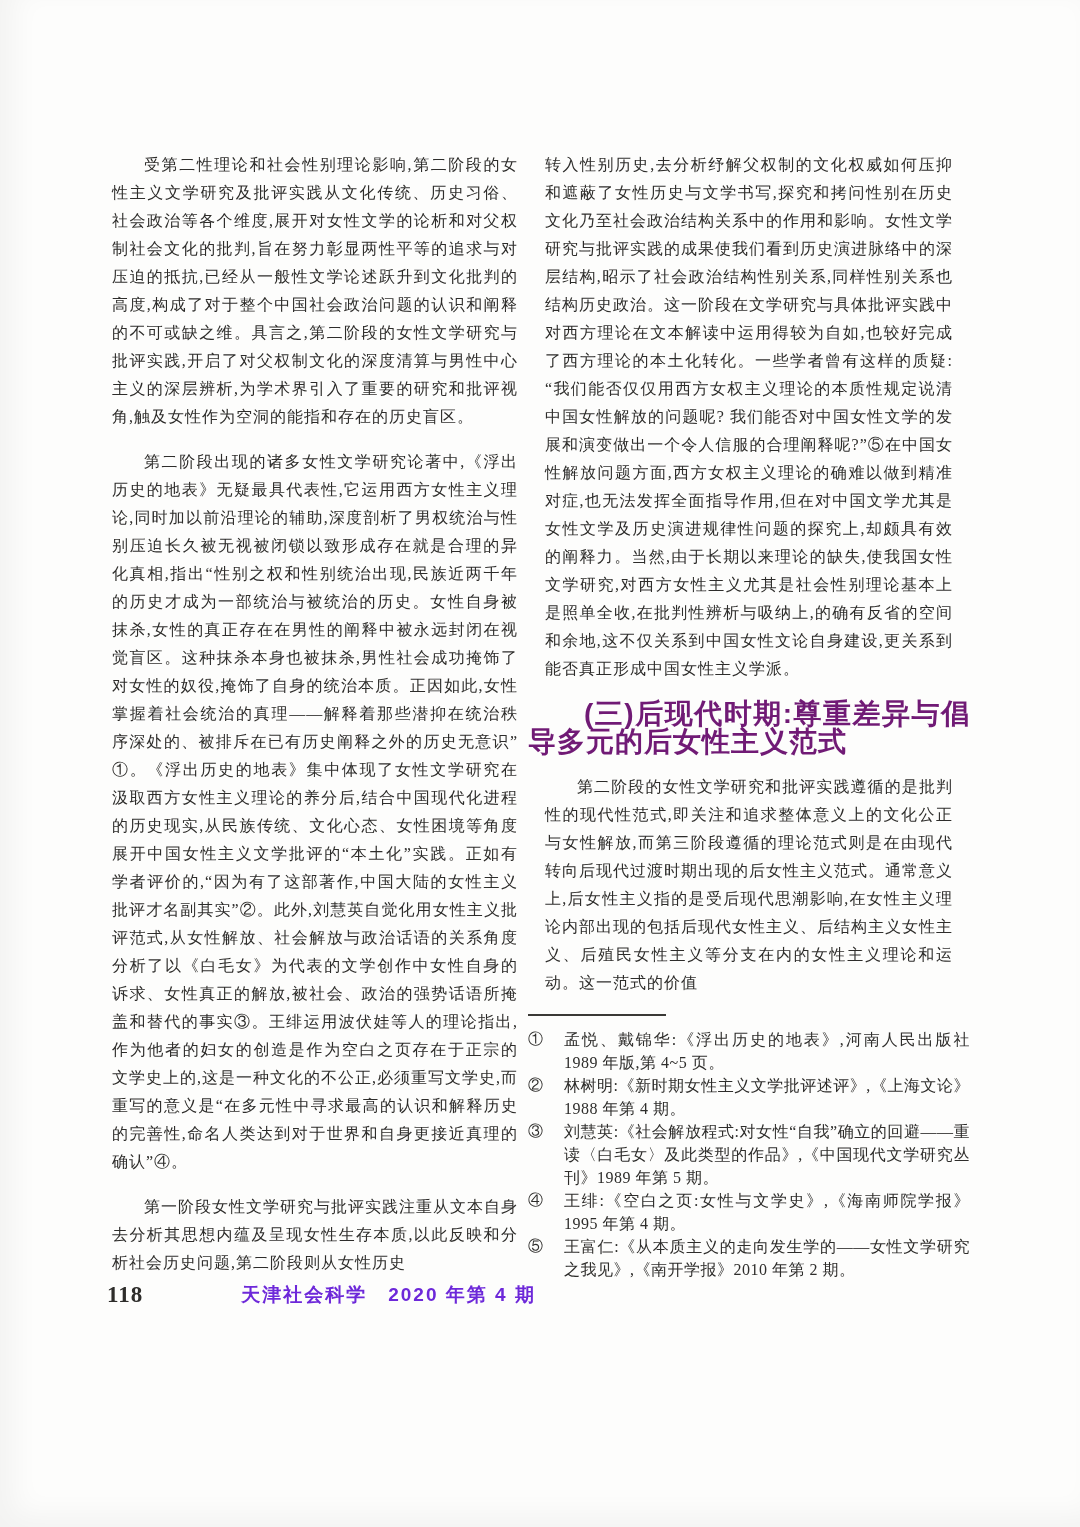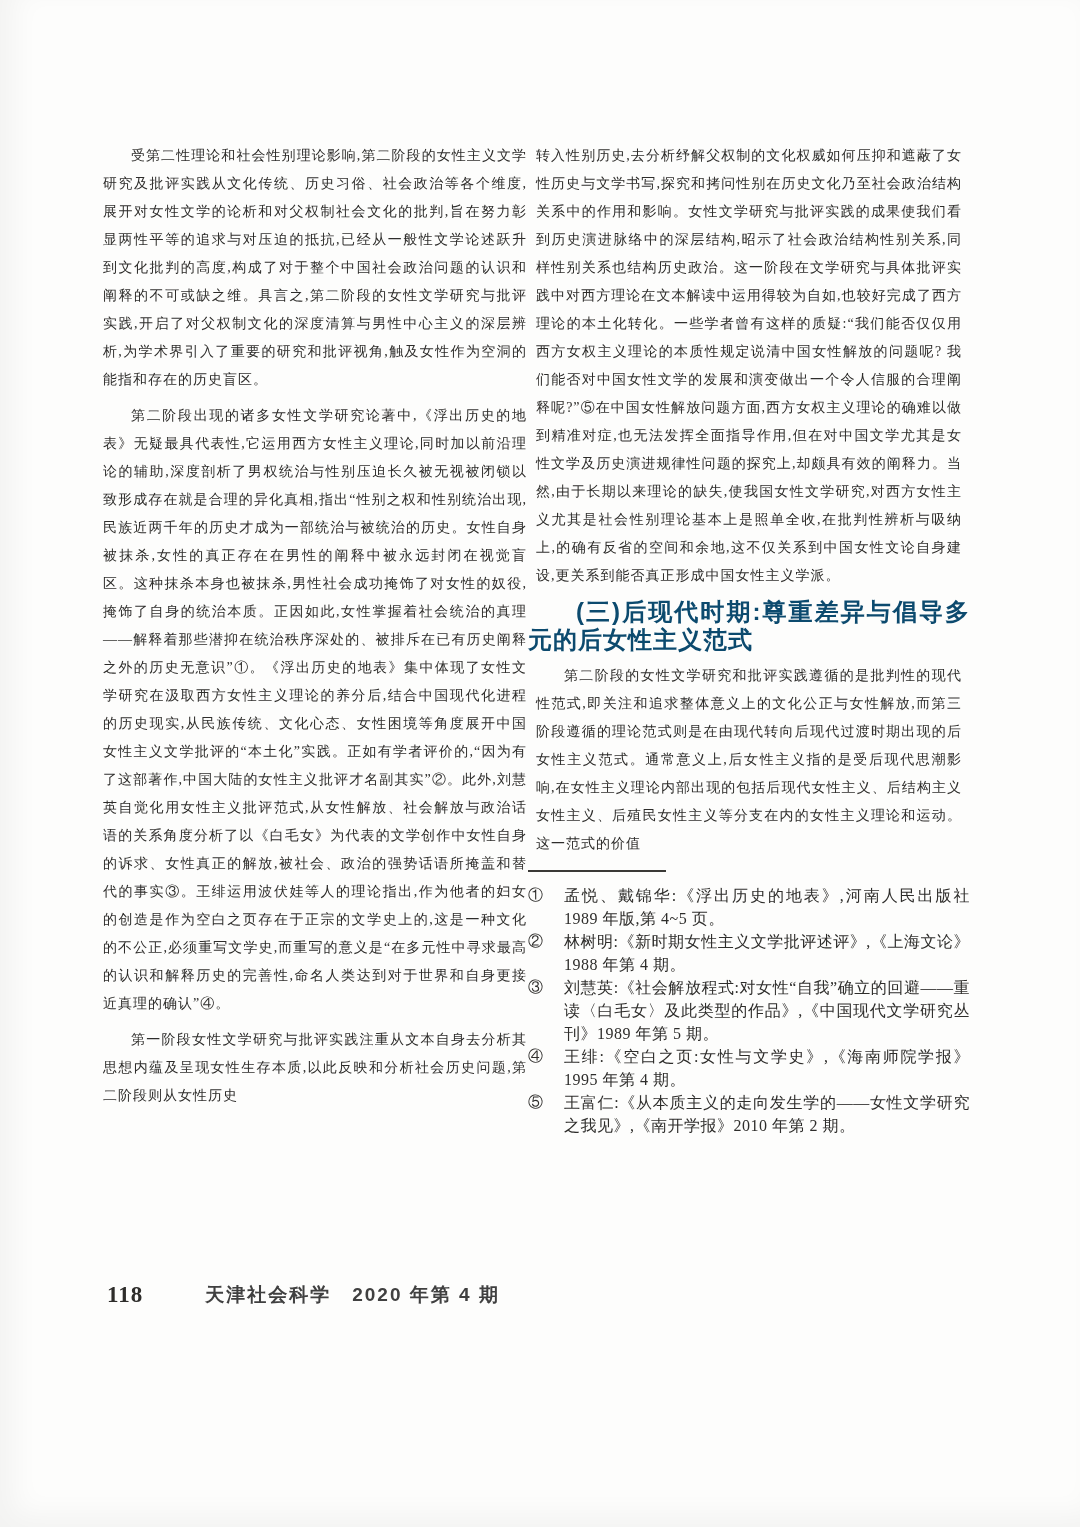--- a/index.html
+++ b/index.html
@@ -13,38 +13,38 @@
     font-family: "Liberation Serif", "DejaVu Serif", serif;
     color: #2e2d2b;
   }
   .column {
     position: absolute;
     top: 134px;
   }
   .column-left  { left: 95px;  width: 440px; }
   .column-right { left: 528px; width: 442px; }
   .para {
-    margin: 8px;
-    font-size: 14px;
+    margin: 17px;
+    font-size: 16px;
     line-height: 28px;
     letter-spacing: 1px;
     text-align: justify;
     text-justify: inter-ideograph;
   }
   .indent { text-indent: 2em; }
   .subheading {
     margin: 0;
     font-family: "Liberation Sans", "DejaVu Sans", sans-serif;
     font-weight: bold;
-    font-size: 24px;
+    font-size: 28px;
     line-height: 28px;
     letter-spacing: 1px;
     text-align: justify;
     text-indent: 2em;
-    color: #0c4a6e;
+    color: #701a75;
   }
   .footnotes { margin-top: 12px; }
   .fn-rule {
     width: 138px;
     border-top: 2px solid #3a3936;
     margin: 8px 0 12px 0;
   }
   .footnote {
     display: flex;
     align-items: flex-start;
@@ -61,34 +61,35 @@
     flex: 1;
     text-align: justify;
     text-justify: inter-ideograph;
   }
   .footer {
     position: absolute;
     left: 95px;
     top: 1282px;
     display: flex;
     align-items: flex-end;
+    gap: 36px;
   }
   .page-number {
     font-weight: bold;
     font-size: 23px;
     letter-spacing: 1px;
     padding-left: 12px;
   }
   .journal-line {
     font-family: "Liberation Sans", "DejaVu Sans", sans-serif;
     font-weight: bold;
     font-size: 19px;
     letter-spacing: 2px;
     margin-left: 62px;
-    color: #404040;
+    color: #6d28d9;
   }
 </style>
 </head>
 <body>
 
 <div class="page">
 
   <div class="column column-left">
     <p class="para indent">受第二性理论和社会性别理论影响,第二阶段的女性主义文学研究及批评实践从文化传统、历史习俗、社会政治等各个维度,展开对女性文学的论析和对父权制社会文化的批判,旨在努力彰显两性平等的追求与对压迫的抵抗,已经从一般性文学论述跃升到文化批判的高度,构成了对于整个中国社会政治问题的认识和阐释的不可或缺之维。具言之,第二阶段的女性文学研究与批评实践,开启了对父权制文化的深度清算与男性中心主义的深层辨析,为学术界引入了重要的研究和批评视角,触及女性作为空洞的能指和存在的历史盲区。</p>
     <p class="para indent">第二阶段出现的诸多女性文学研究论著中,《浮出历史的地表》无疑最具代表性,它运用西方女性主义理论,同时加以前沿理论的辅助,深度剖析了男权统治与性别压迫长久被无视被闭锁以致形成存在就是合理的异化真相,指出“性别之权和性别统治出现,民族近两千年的历史才成为一部统治与被统治的历史。女性自身被抹杀,女性的真正存在在男性的阐释中被永远封闭在视觉盲区。这种抹杀本身也被抹杀,男性社会成功掩饰了对女性的奴役,掩饰了自身的统治本质。正因如此,女性掌握着社会统治的真理——解释着那些潜抑在统治秩序深处的、被排斥在已有历史阐释之外的历史无意识”①。《浮出历史的地表》集中体现了女性文学研究在汲取西方女性主义理论的养分后,结合中国现代化进程的历史现实,从民族传统、文化心态、女性困境等角度展开中国女性主义文学批评的“本土化”实践。正如有学者评价的,“因为有了这部著作,中国大陆的女性主义批评才名副其实”②。此外,刘慧英自觉化用女性主义批评范式,从女性解放、社会解放与政治话语的关系角度分析了以《白毛女》为代表的文学创作中女性自身的诉求、女性真正的解放,被社会、政治的强势话语所掩盖和替代的事实③。王绯运用波伏娃等人的理论指出,作为他者的妇女的创造是作为空白之页存在于正宗的文学史上的,这是一种文化的不公正,必须重写文学史,而重写的意义是“在多元性中寻求最高的认识和解释历史的完善性,命名人类达到对于世界和自身更接近真理的确认”④。</p>

